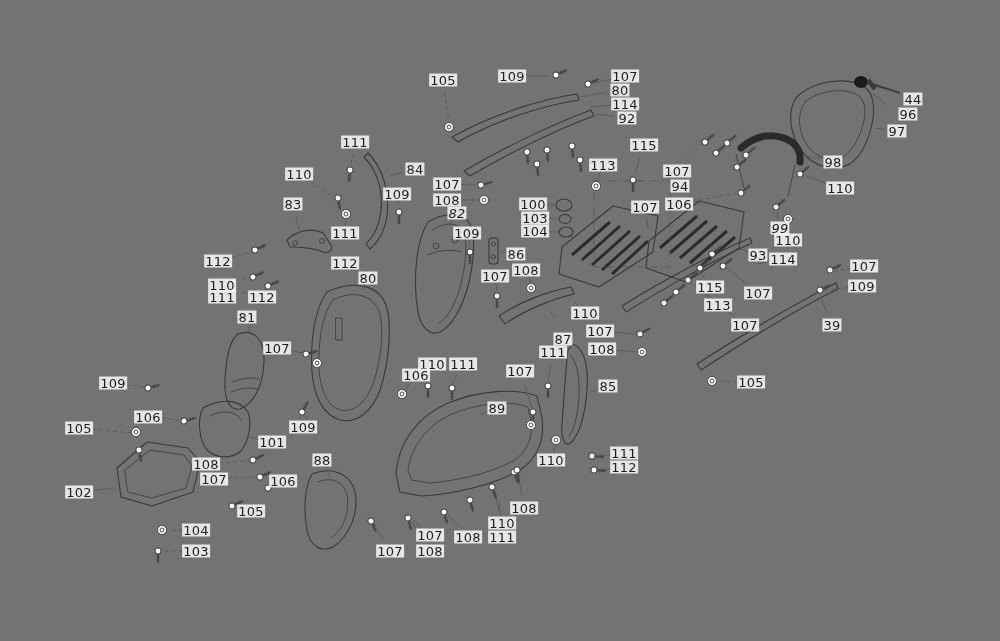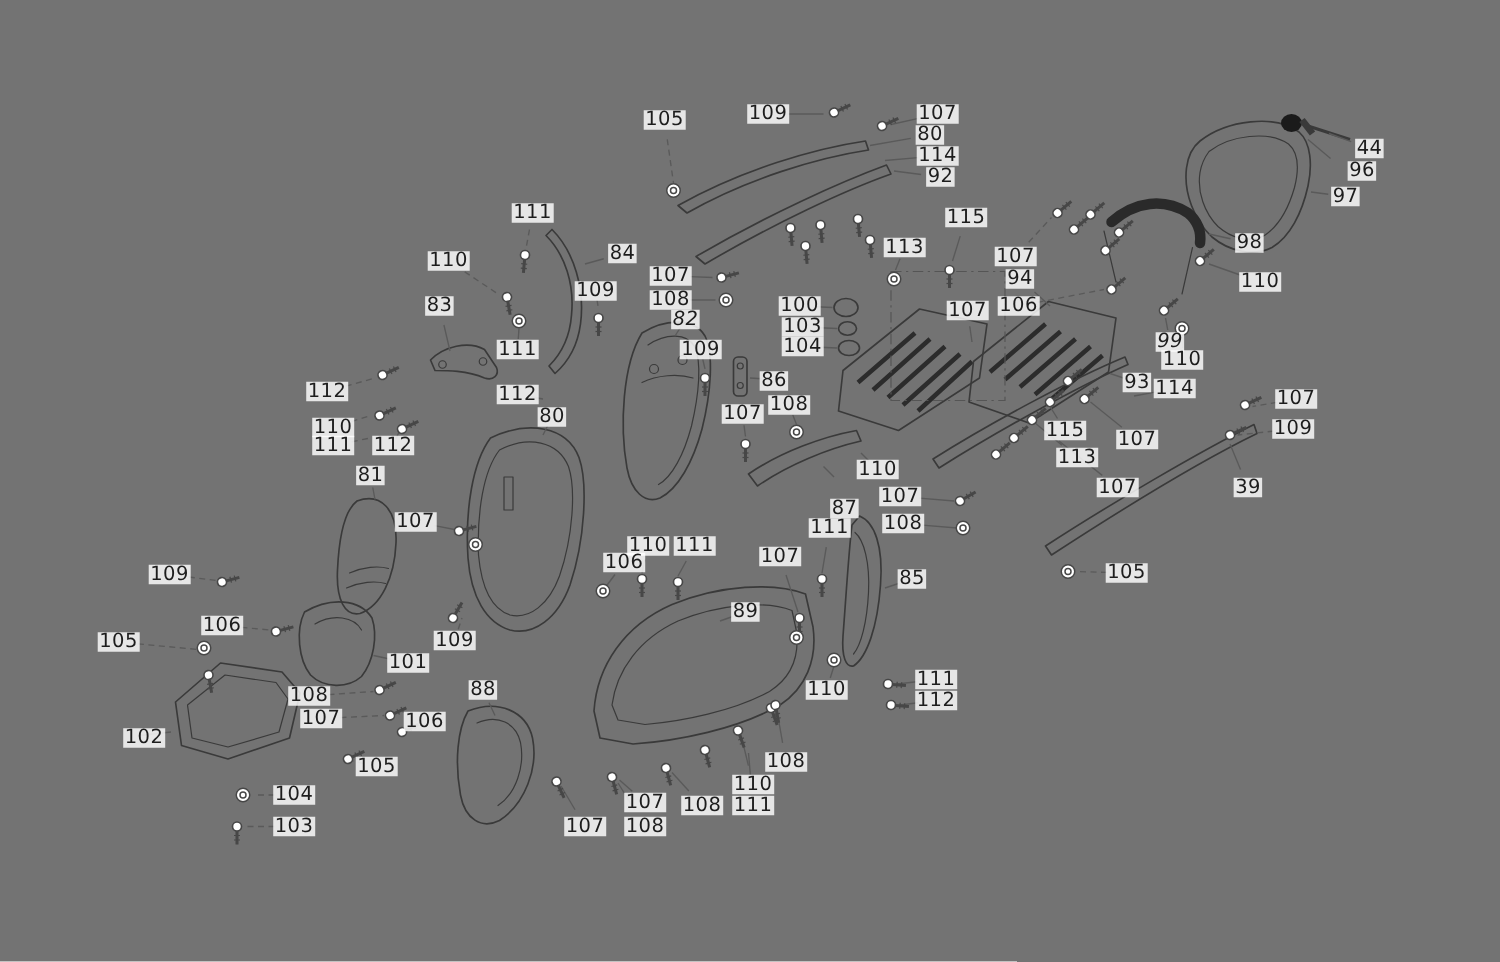--- a/index.html
+++ b/index.html
@@ -659,21 +659,21 @@
       <span class="part-label" style="left: 79px; top: 428px;">105</span>
       <span class="part-label" style="left: 272px; top: 442px;">101</span>
       <span class="part-label" style="left: 303px; top: 427px;">109</span>
       <span class="part-label" style="left: 206px; top: 464px;">108</span>
       <span class="part-label" style="left: 322px; top: 460px;">88</span>
       <span class="part-label" style="left: 551px; top: 460px;">110</span>
       <span class="part-label" style="left: 214px; top: 479px;">107</span>
       <span class="part-label" style="left: 624px; top: 453px;">111</span>
       <span class="part-label" style="left: 283px; top: 481px;">106</span>
       <span class="part-label" style="left: 624px; top: 467px;">112</span>
-      <span class="part-label" style="left: 96px; top: 492px;">102</span>
+      <span class="part-label" style="left: 79px; top: 492px;">102</span>
       <span class="part-label" style="left: 251px; top: 511px;">105</span>
       <span class="part-label" style="left: 524px; top: 508px;">108</span>
       <span class="part-label" style="left: 196px; top: 530px;">104</span>
       <span class="part-label" style="left: 430px; top: 535px;">107</span>
       <span class="part-label" style="left: 468px; top: 537px;">108</span>
       <span class="part-label" style="left: 502px; top: 523px;">110</span>
       <span class="part-label" style="left: 502px; top: 537px;">111</span>
       <span class="part-label" style="left: 196px; top: 551px;">103</span>
       <span class="part-label" style="left: 430px; top: 551px;">108</span>
       <span class="part-label" style="left: 390px; top: 551px;">107</span>

